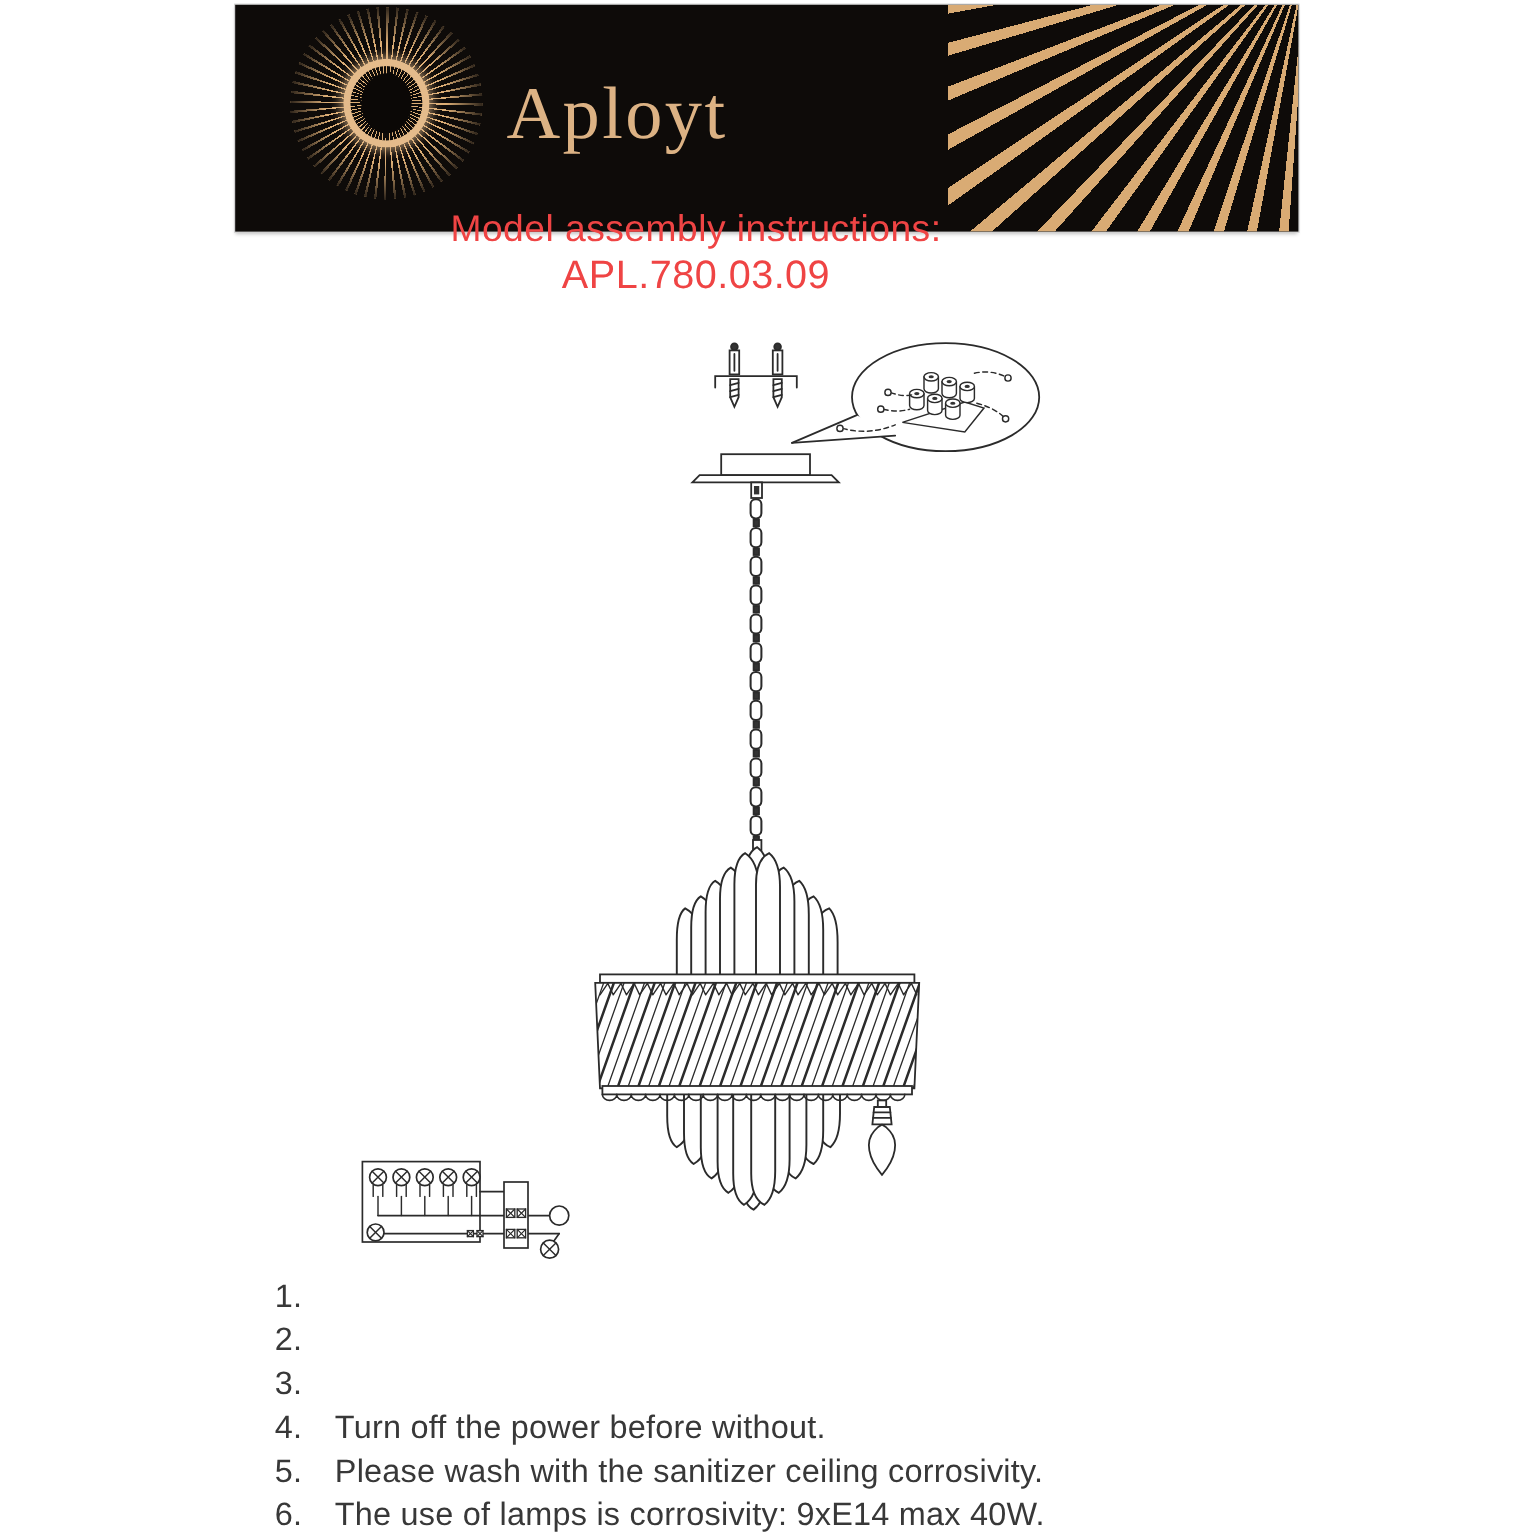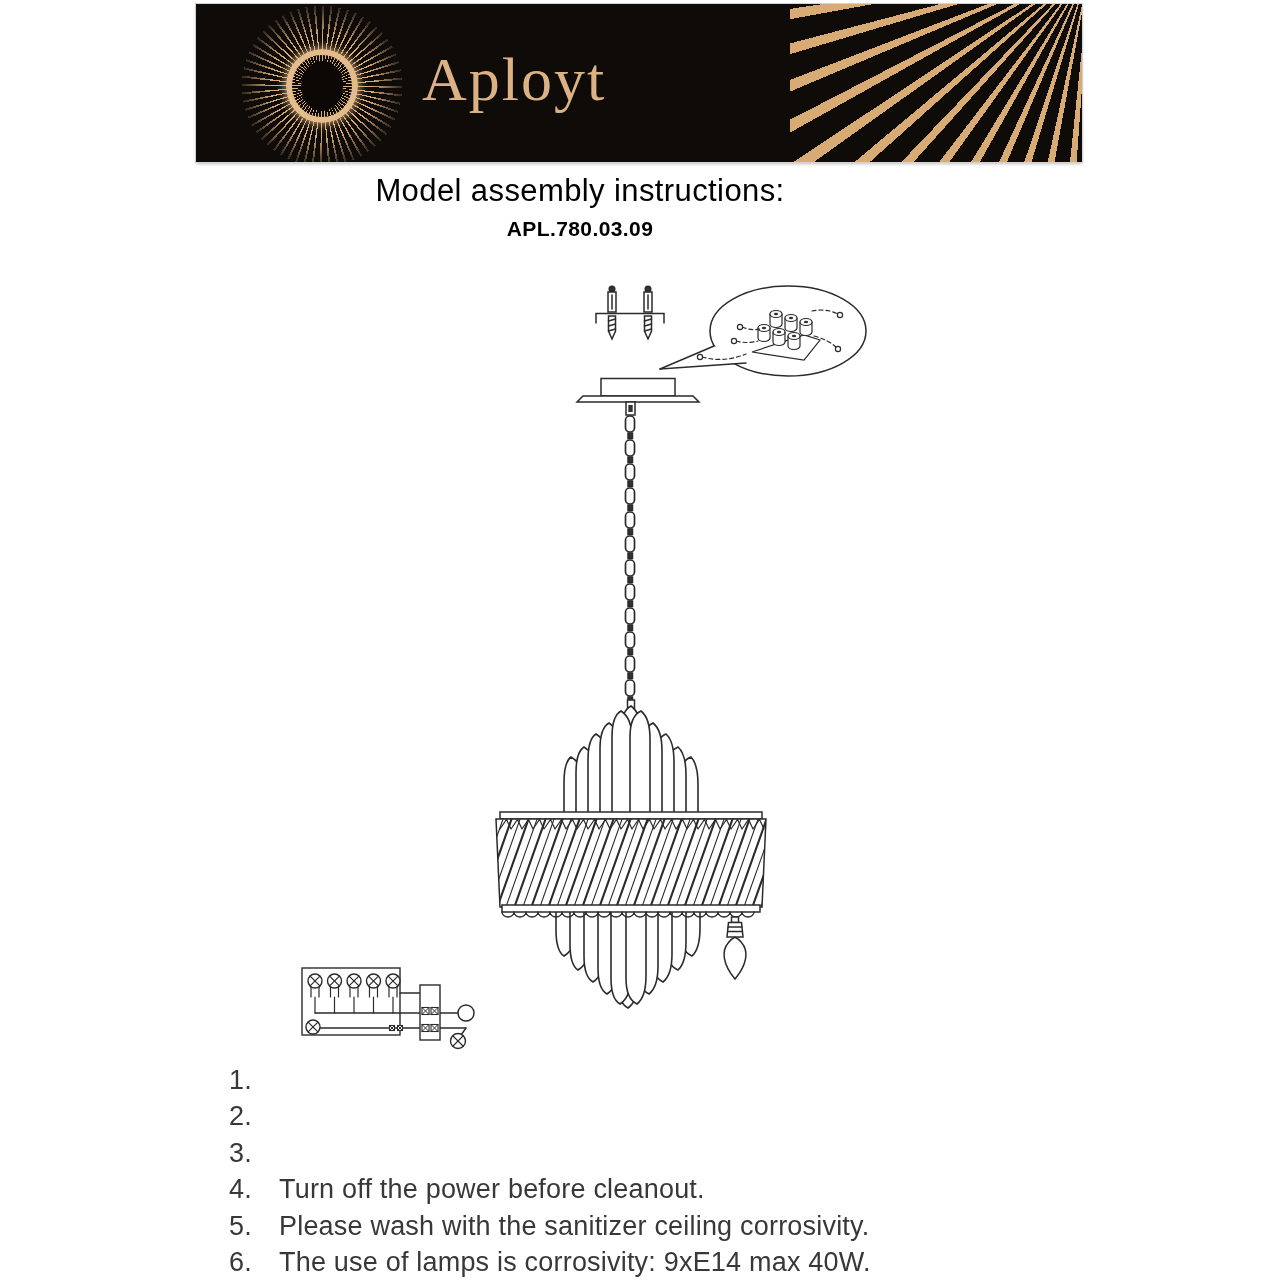--- a/index.html
+++ b/index.html
@@ -1,39 +1,39 @@
 <!DOCTYPE html>
 <html><head>
 <meta charset="utf-8">
 <style>
   html,body{margin:0;padding:0;width:1280px;height:1280px;background:#ffffff;overflow:hidden;
     font-family:"Liberation Sans",sans-serif;position:relative;}
   .page{position:absolute;inset:0;width:1280px;height:1280px;background:#fff;}
 
   
-  .banner{position:absolute;left:196px;top:4px;width:886px;height:158px;background:#0e0b09;
+  .banner{position:absolute;left:196px;top:4px;width:886px;height:189px;background:#0e0b09;
     overflow:hidden;box-shadow:0 0 0 1px #d2d2d2, 0 2px 3px rgba(0,0,0,.25);}
   .burst{position:absolute;left:46px;top:2px;width:160px;height:160px;}
   .burst-rays{position:absolute;inset:0;border-radius:50%;
     background:repeating-conic-gradient(from 0deg,#dcae76 0deg 1.5deg,rgba(220,174,118,0) 1.5deg 6deg);}
   .burst-fade{position:absolute;inset:0;border-radius:50%;
     background:radial-gradient(circle,rgba(14,11,9,0) 0 44%,rgba(14,11,9,.88) 72%,#0e0b09 90%);}
   .burst-ring{position:absolute;left:50%;top:50%;width:60px;height:62px;transform:translate(-50%,-50%);
     border-radius:50%;border:6px solid #e4bb8b;box-shadow:0 0 9px 2px rgba(228,187,139,.75);}
   .burst-core{position:absolute;left:50%;top:50%;width:42px;height:50px;transform:translate(-50%,-50%);
     border-radius:50%;background:#0b0806;}
   .brand{position:absolute;left:226px;top:50%;transform:translateY(-55%);
     font-family:"Liberation Serif",serif;font-weight:400;font-size:62px;letter-spacing:2px;color:#dcb284;}
   .corner-rays{position:absolute;right:0;top:0;width:292px;height:100%;
     background:repeating-conic-gradient(from 140deg at 103% -25%,#d9ab74 0deg 1.9deg,rgba(217,171,116,0) 1.9deg 6.3deg);}
 
   
-  .title-block{position:absolute;left:0;top:172px;width:1160px;text-align:center;color:#000000;}
+  .title-block{position:absolute;left:0;top:172px;width:1160px;text-align:center;color:#ef4444;}
   .title-line{font-size:31px;font-weight:500;letter-spacing:.4px;line-height:38px;}
-  .model-line{font-size:21px;font-weight:700;letter-spacing:.4px;line-height:38px;}
+  .model-line{font-size:33px;font-weight:400;letter-spacing:.4px;line-height:38px;}
 
   
   .figure-svg{position:absolute;left:0;top:0;width:1280px;height:1280px;}
 
   
   .list{position:absolute;left:229px;top:1062px;margin:0;padding:0;list-style:none;
     color:#383838;font-size:27px;letter-spacing:.2px;}
   .list li{display:flex;line-height:36.4px;white-space:nowrap;}
   .list .num{width:50px;flex:0 0 50px;}
 </style>
@@ -339,21 +339,21 @@
       <span class="num">1.</span>
     </li>
     <li>
       <span class="num">2.</span>
     </li>
     <li>
       <span class="num">3.</span>
     </li>
     <li>
       <span class="num">4.</span>
-      <span class="txt">Turn off the power before cleanout.</span>
+      <span class="txt">Turn off the power before without.</span>
     </li>
     <li>
       <span class="num">5.</span>
       <span class="txt">Please wash with the sanitizer ceiling corrosivity.</span>
     </li>
     <li>
       <span class="num">6.</span>
       <span class="txt">The use of lamps is corrosivity: 9xE14 max 40W.</span>
     </li>
   </ol>

